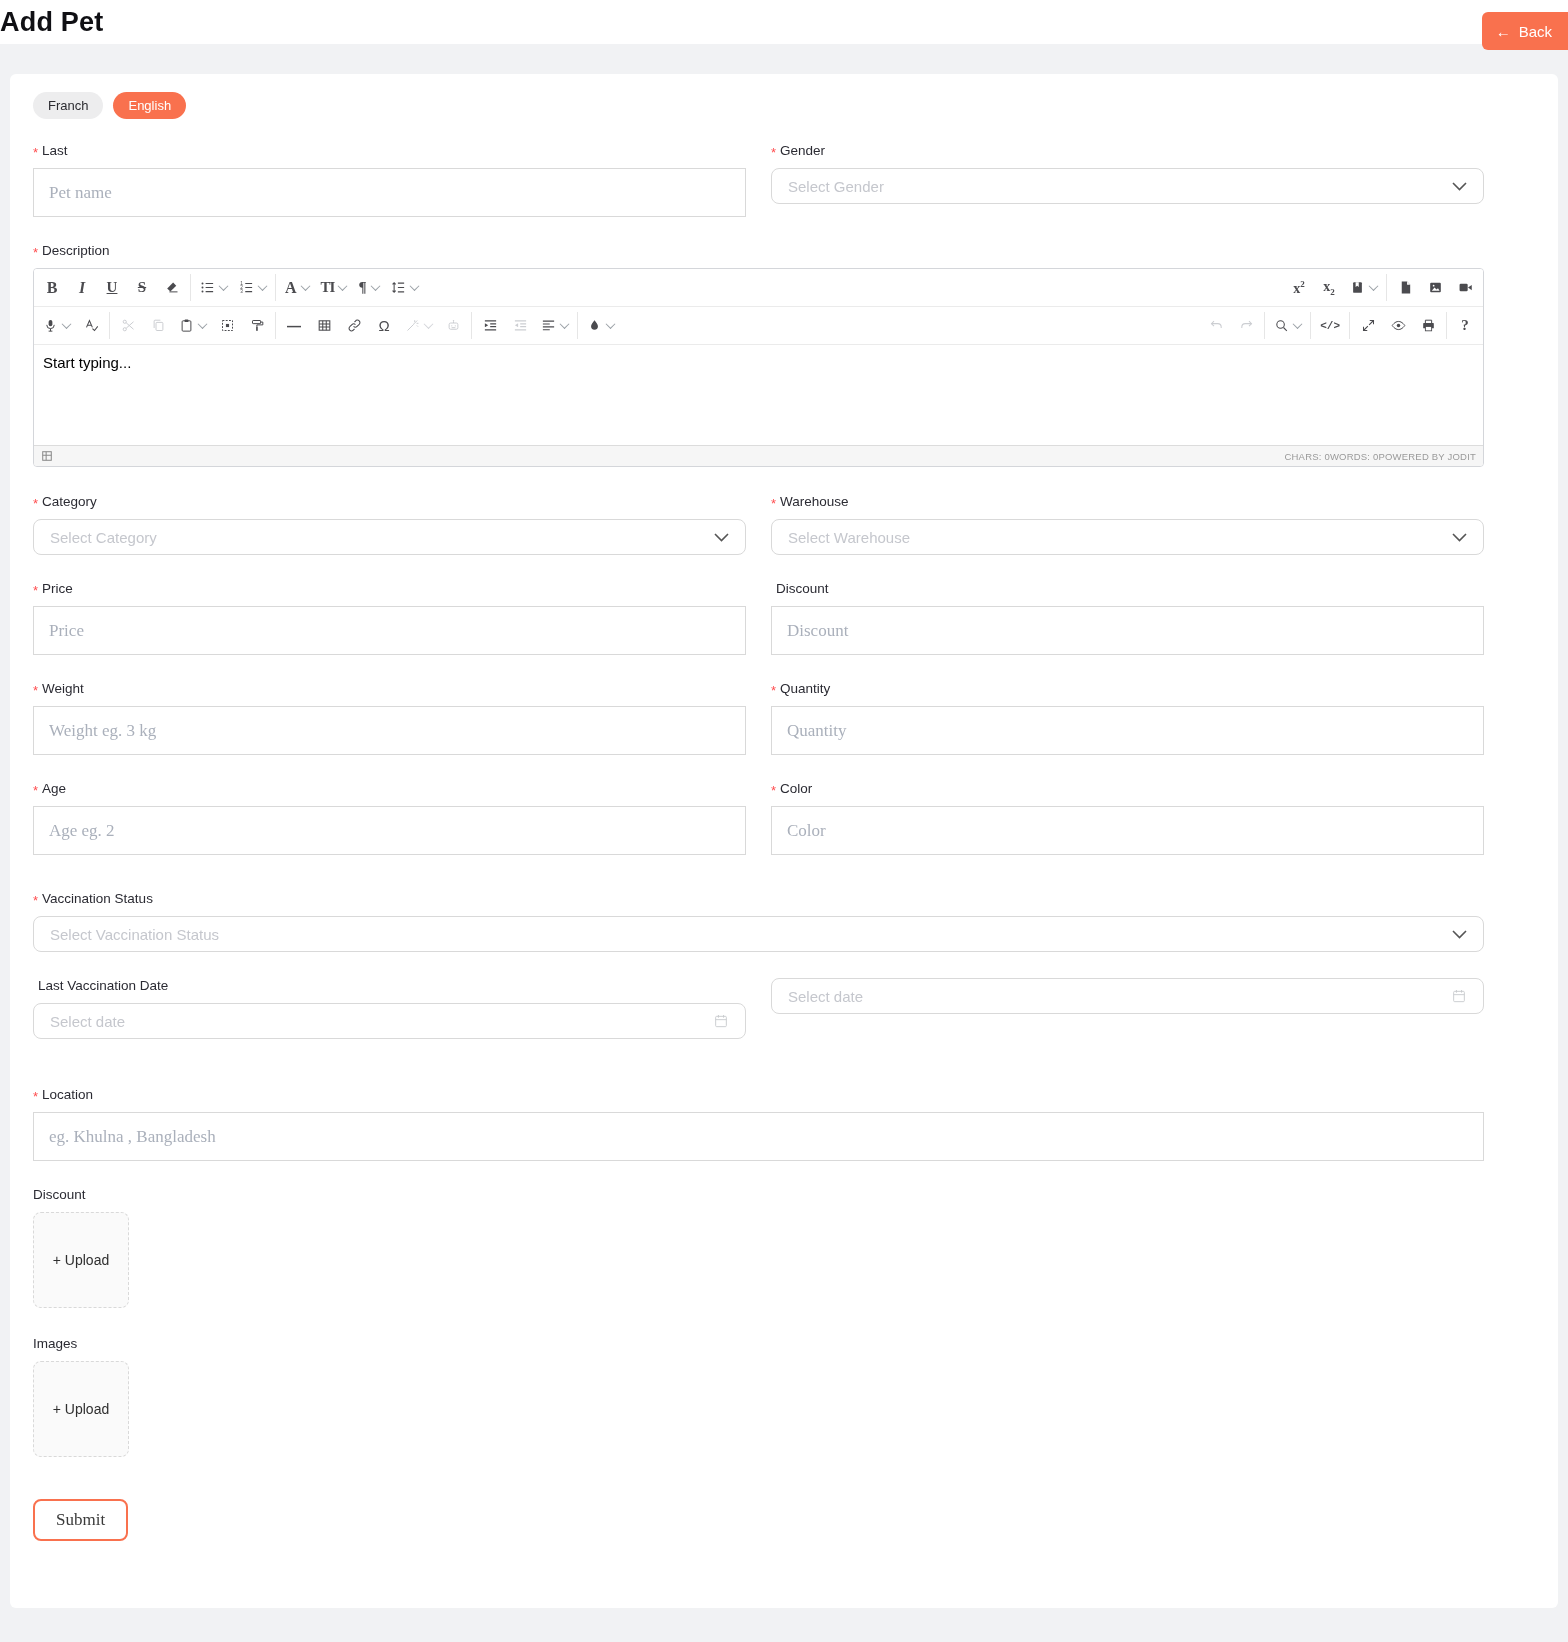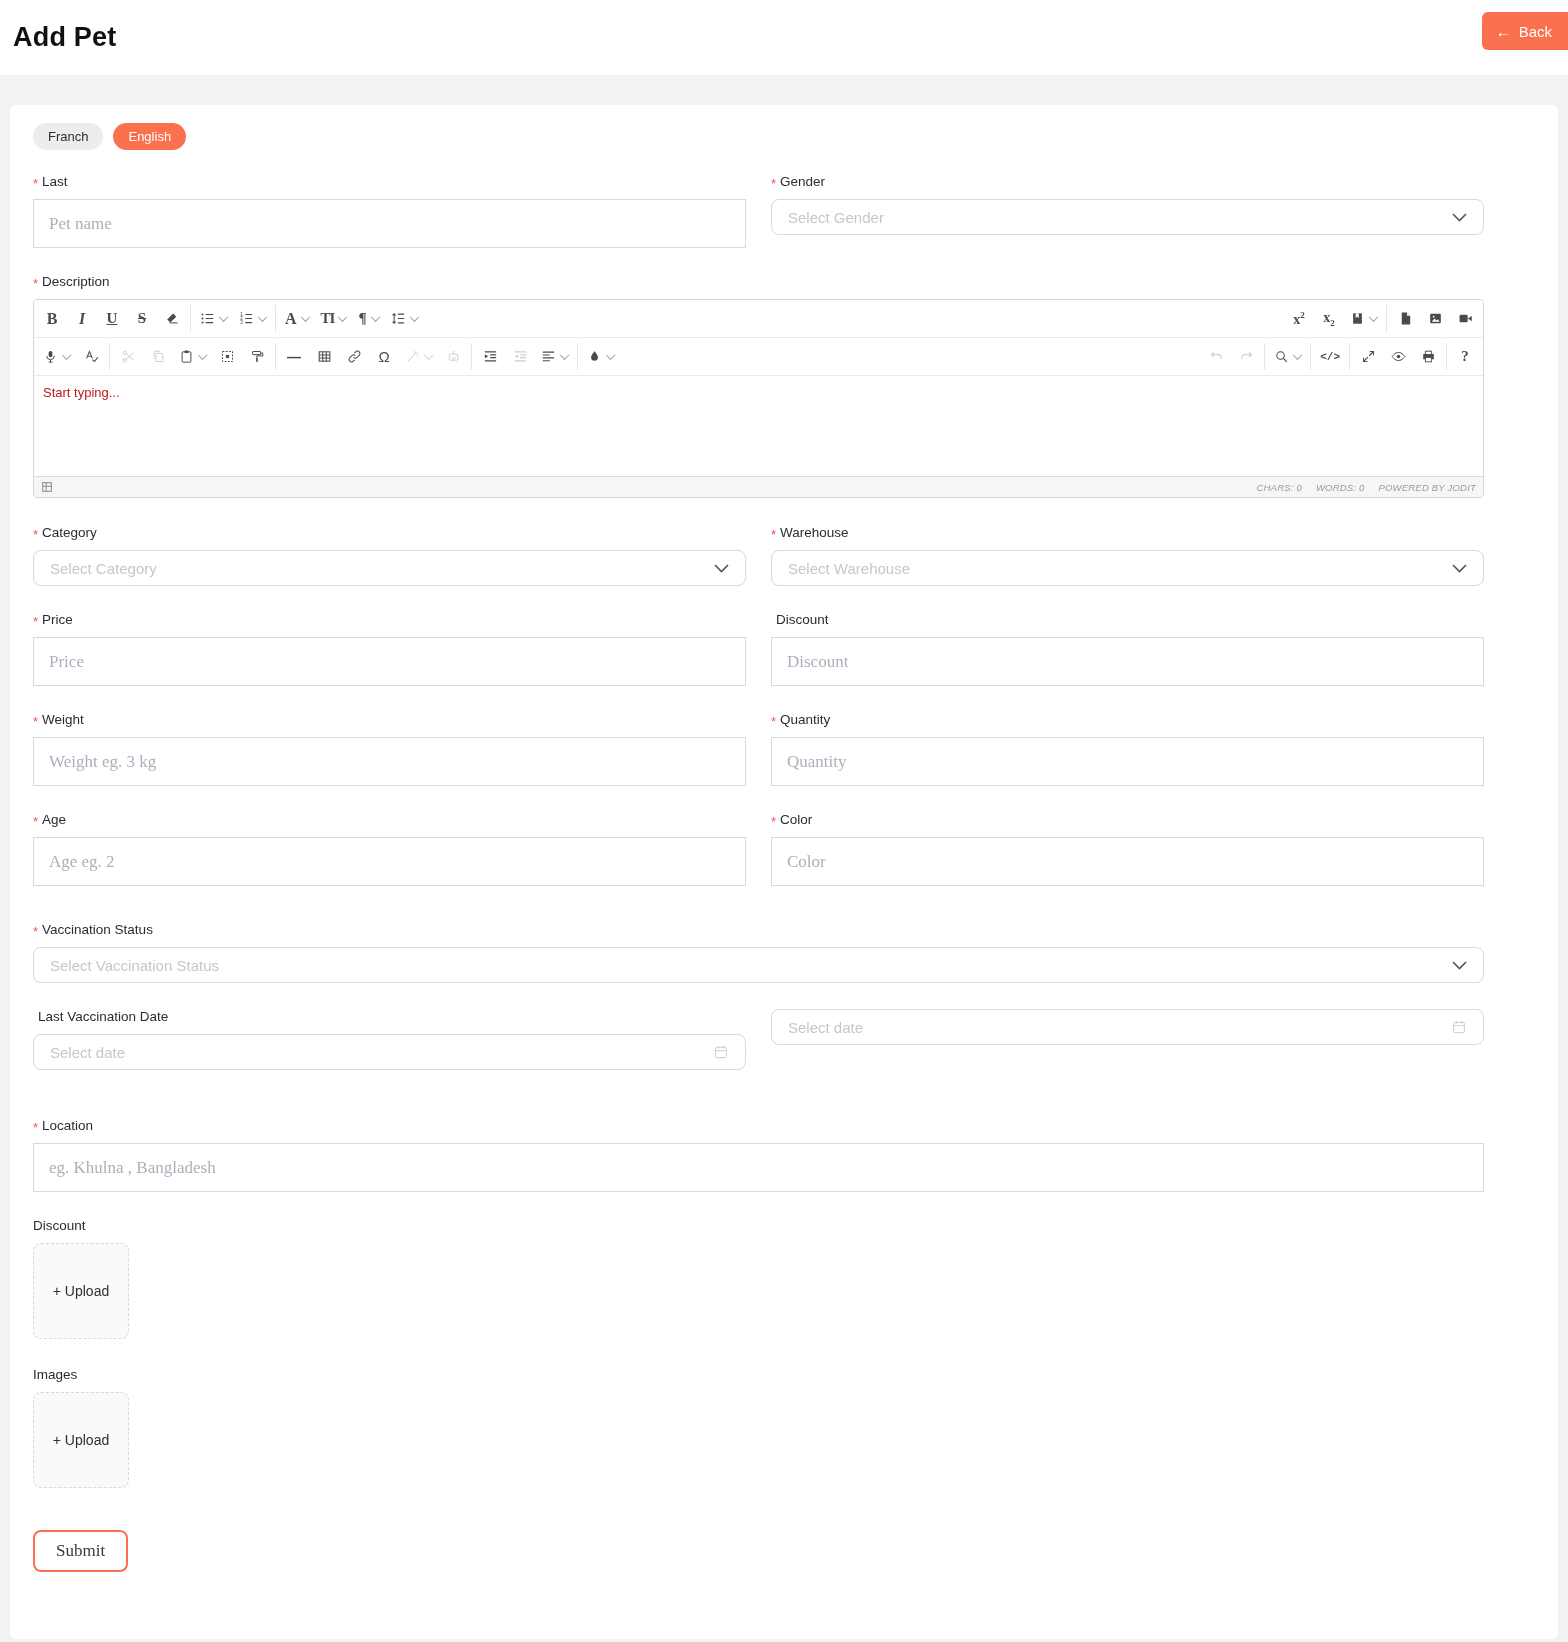--- a/index.html
+++ b/index.html
@@ -1,21 +1,21 @@
 <!DOCTYPE html>
 <html style="--accent: #F9714E;"><head>
 <meta charset="utf-8">
 <style>
   * { margin:0; padding:0; box-sizing:border-box; }
   html,body { width:1568px; height:1642px; overflow:hidden; background:#f1f2f4;
     font-family:"Liberation Sans", sans-serif; }
 
   
-  .topbar { position:relative; height:75px; background:#fff; display:flex; align-items:center;
-    padding-left:13px; }
+  .topbar { position:relative; height:44px; background:#fff; display:flex; align-items:center;
+    }
   .topbar h1 { font-size:27px; font-weight:800; color:#101014; letter-spacing:.2px; }
   .back-btn { position:absolute; right:0; top:12px; height:38px; border:none; cursor:pointer;
     background:var(--accent); color:#fff; font-size:15px; padding:0 16px 0 14px;
     border-radius:6px 0 0 6px; display:flex; align-items:center; gap:8px;
     font-family:"Liberation Sans", sans-serif; }
 
   
   .card { margin:30px 10px 20px 10px; background:#fff; border-radius:6px;
     padding:18px 74px 60px 23px; min-height:1534px; }
 
@@ -63,24 +63,24 @@
   .gs{font-family:"Liberation Serif",serif;font-weight:600;font-size:15px;text-decoration:line-through;}
   .ga{font-family:"Liberation Serif",serif;font-weight:700;font-size:16px;}
   .gts{font-family:"Liberation Serif",serif;font-weight:600;font-size:15px;letter-spacing:-1px;}
   .gp{font-family:"Liberation Serif",serif;font-weight:700;font-size:15px;}
   .gx{font-family:"Liberation Serif",serif;font-weight:600;font-size:14px;}
   .gx sup,.gx sub{font-size:9px;}
   .gcode{font-family:"Liberation Mono",monospace;font-size:11px;font-weight:700;}
   .gq{font-family:"Liberation Serif",serif;font-weight:700;font-size:15px;}
   .gom{font-size:15px;}
   .ghr{font-weight:700;font-size:14px;}
-  .ed-content { height:100px; padding:9px 9px; font-size:13px; color:#b91c1c; background:#fff; }
+  .ed-content { height:100px; padding:9px 9px; font-size:15px; color:#000000; background:#fff; }
   .ed-status { height:21px; background:#f6f6f6; border-top:1px solid #dcdcdc; display:flex;
     align-items:center; justify-content:space-between; padding:0 7px; }
-  .ed-status .right { display:flex; gap:14px; font-size:9.5px; color:#9a9a9a; letter-spacing:.2px;font-style:italic; }
+  .ed-status .right { display:flex; font-size:9.5px; color:#9a9a9a; letter-spacing:.2px; }
   .ed-status .grip { color:#8a8a8a; display:flex; }
 
   
   .upload-block { margin-bottom:28px; }
   .upload-tile { width:96px; height:96px; border:1px dashed #d9d9d9; border-radius:8px;
     background:#fafafa; display:flex; align-items:center; justify-content:center;
     font-size:14px; color:#2f2f2f; cursor:pointer; }
   .submit-btn { margin-top:14px; height:42px; padding:0 21px; background:#fff;
     border:2px solid var(--accent); border-radius:8px; font-family:"Liberation Serif", serif;
     font-size:17px; color:#3a3a3a; cursor:pointer; }

